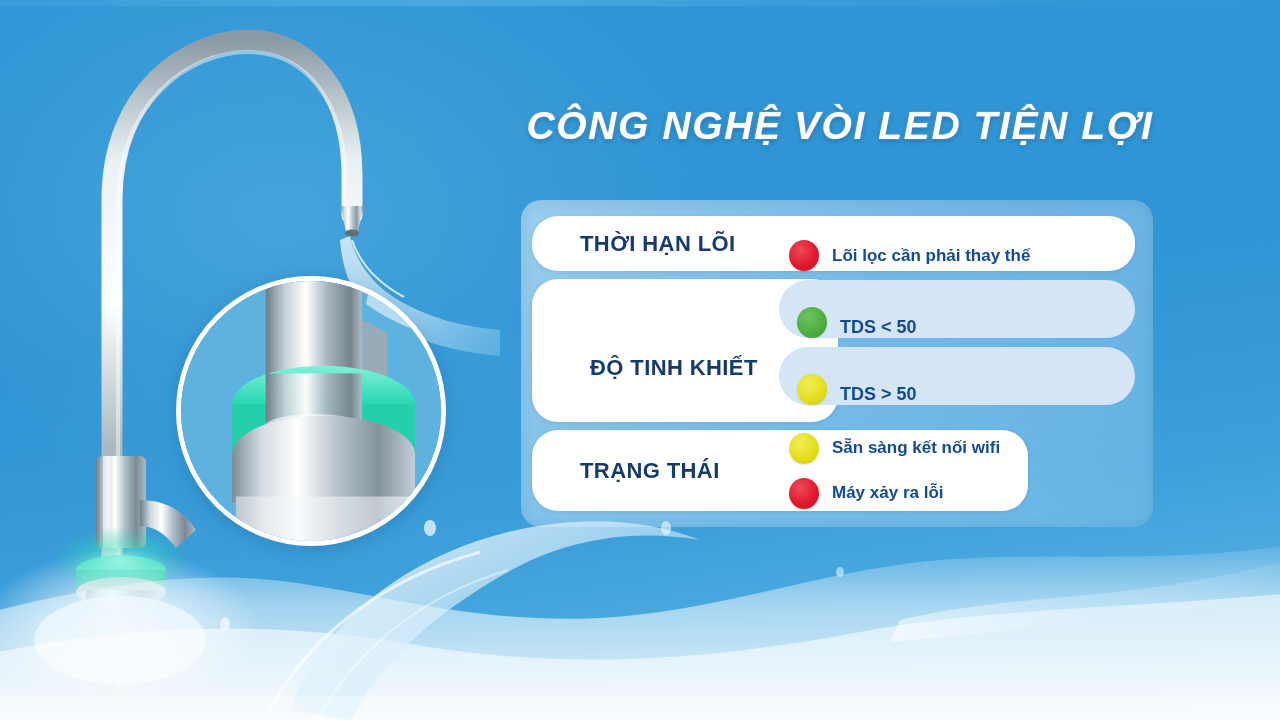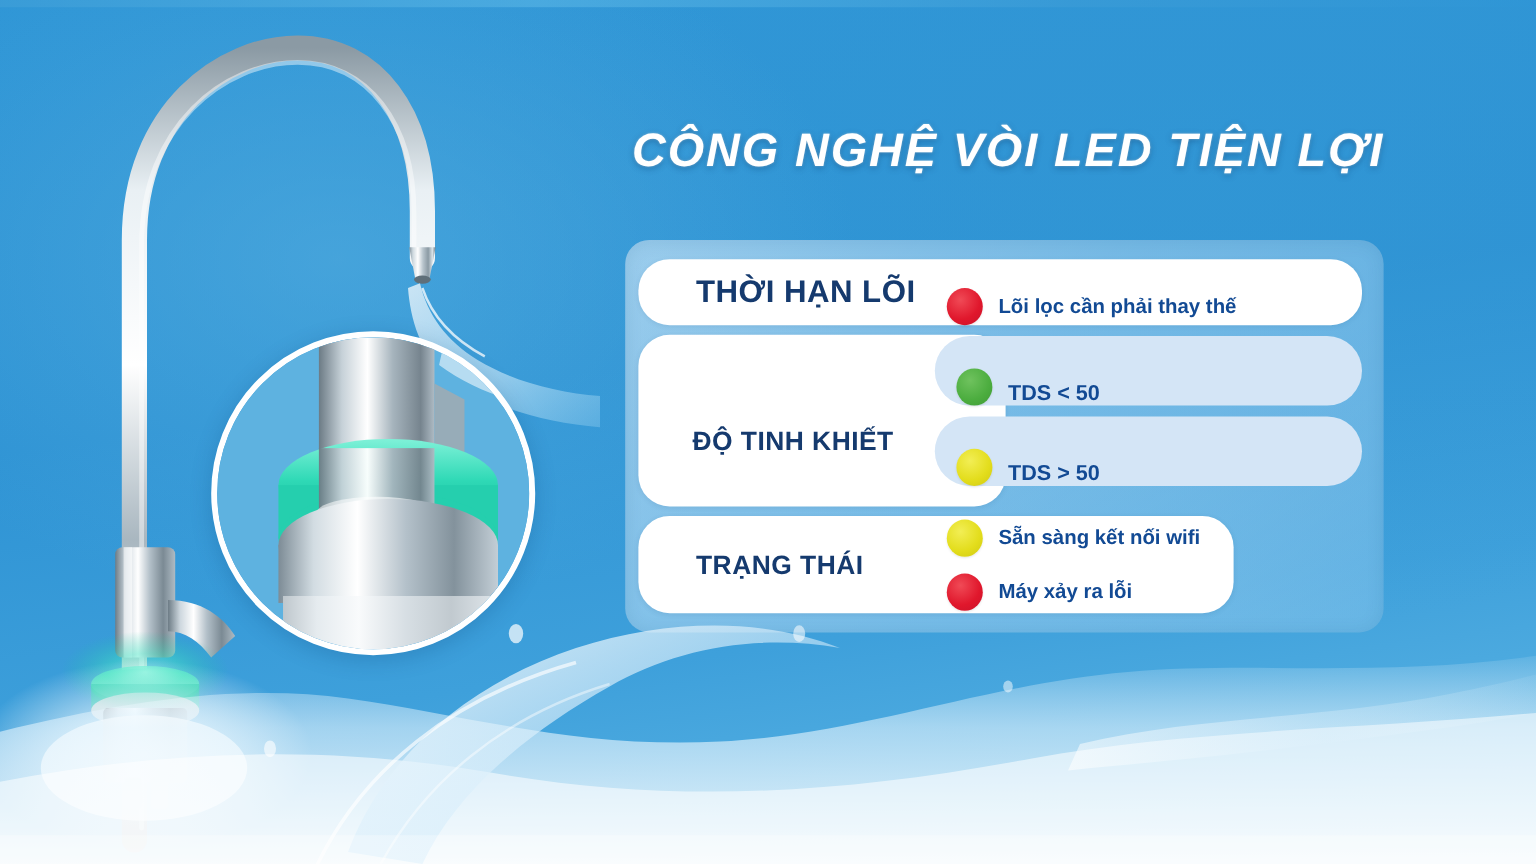--- a/index.html
+++ b/index.html
@@ -70,22 +70,22 @@
   .row-1{ left:11px; top:16px;  width:603px; height:55px; }
   .row-2{ left:11px; top:79px;  width:306px; height:143px; border-radius:26px; }
   .row-3{ left:11px; top:230px; width:496px; height:81px; }
 
   .row-label{
     color:#153a6e;
     font-weight:bold;
     letter-spacing:.4px;
     white-space:nowrap;
   }
-  .row-1 .row-label{ font-size:26px; margin-left:48px; }
-  .row-2 .row-label{ font-size:22px; margin-left:45px; margin-top:34px; }
+  .row-1 .row-label{ font-size:22px; margin-left:48px; }
+  .row-2 .row-label{ font-size:22px; margin-left:58px; margin-top:34px; }
   .row-3 .row-label{ font-size:22px; margin-left:48px; }
 
   
   .status-list{
     position:absolute;
     display:flex; flex-direction:column;
   }
   .list-row1{ left:268px; top:16px; height:55px; justify-content:flex-end; }
   .list-row3{ left:268px; top:230px; height:81px; justify-content:center; gap:14px; }
 

